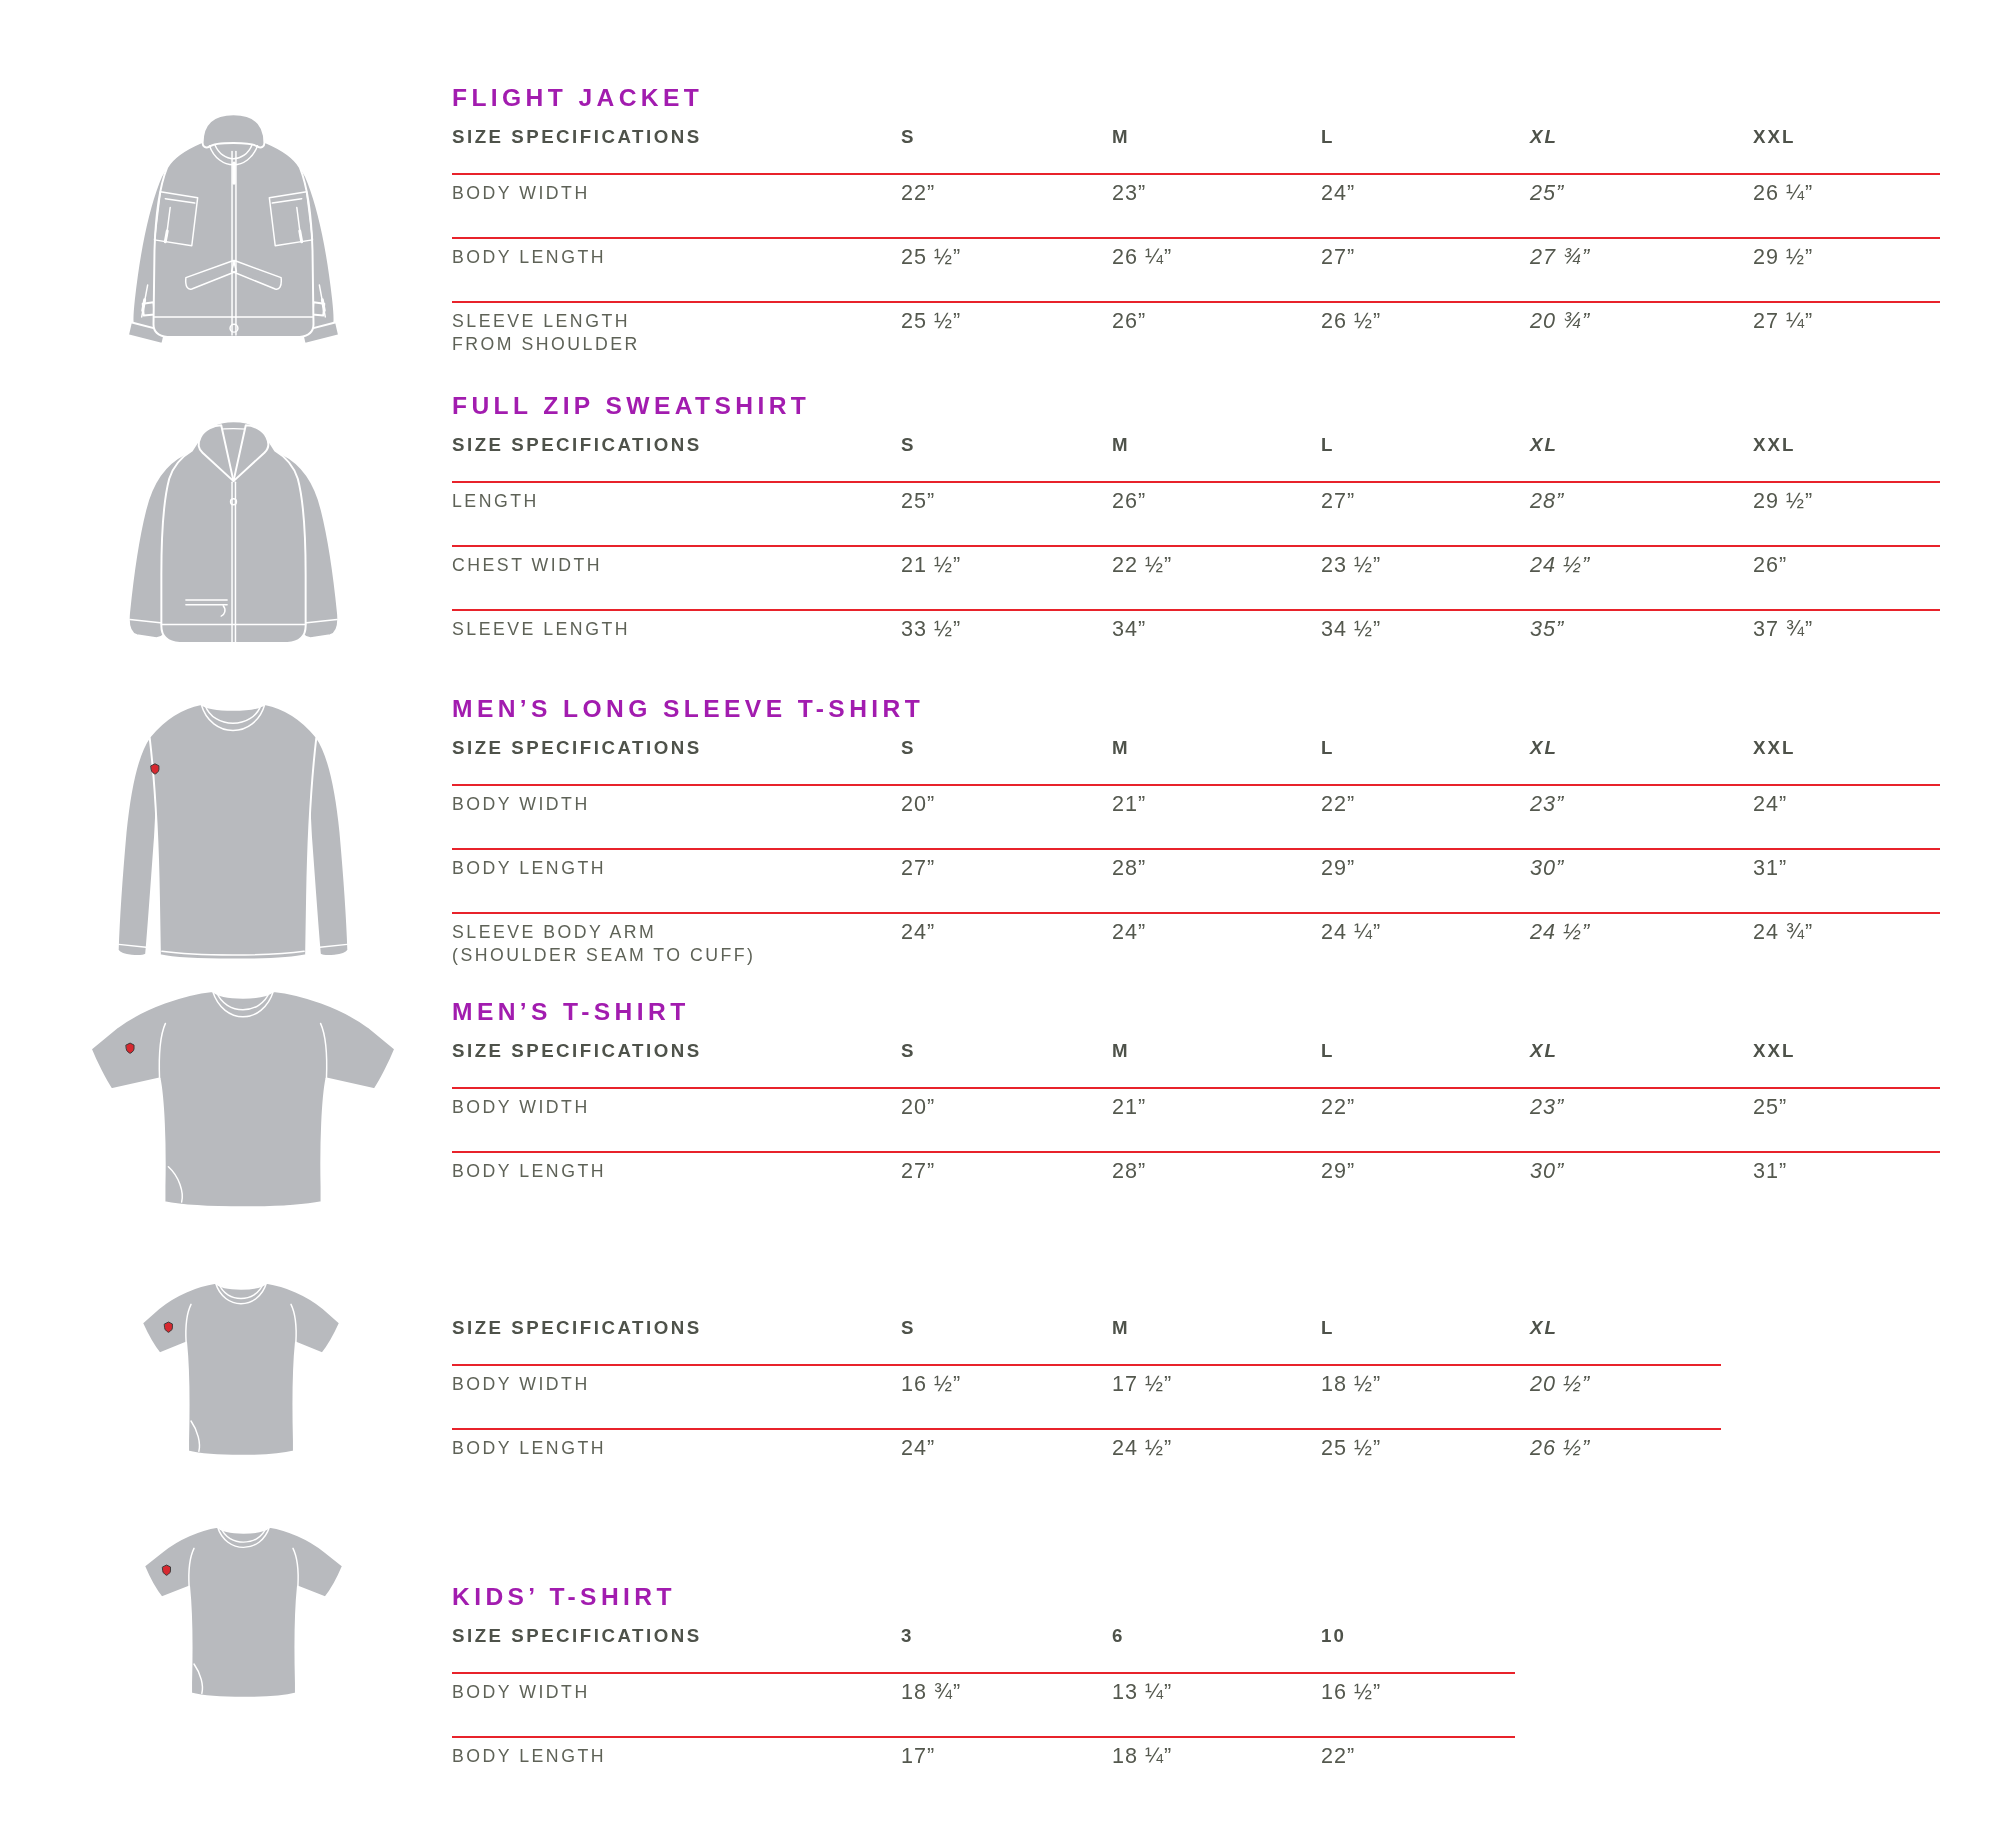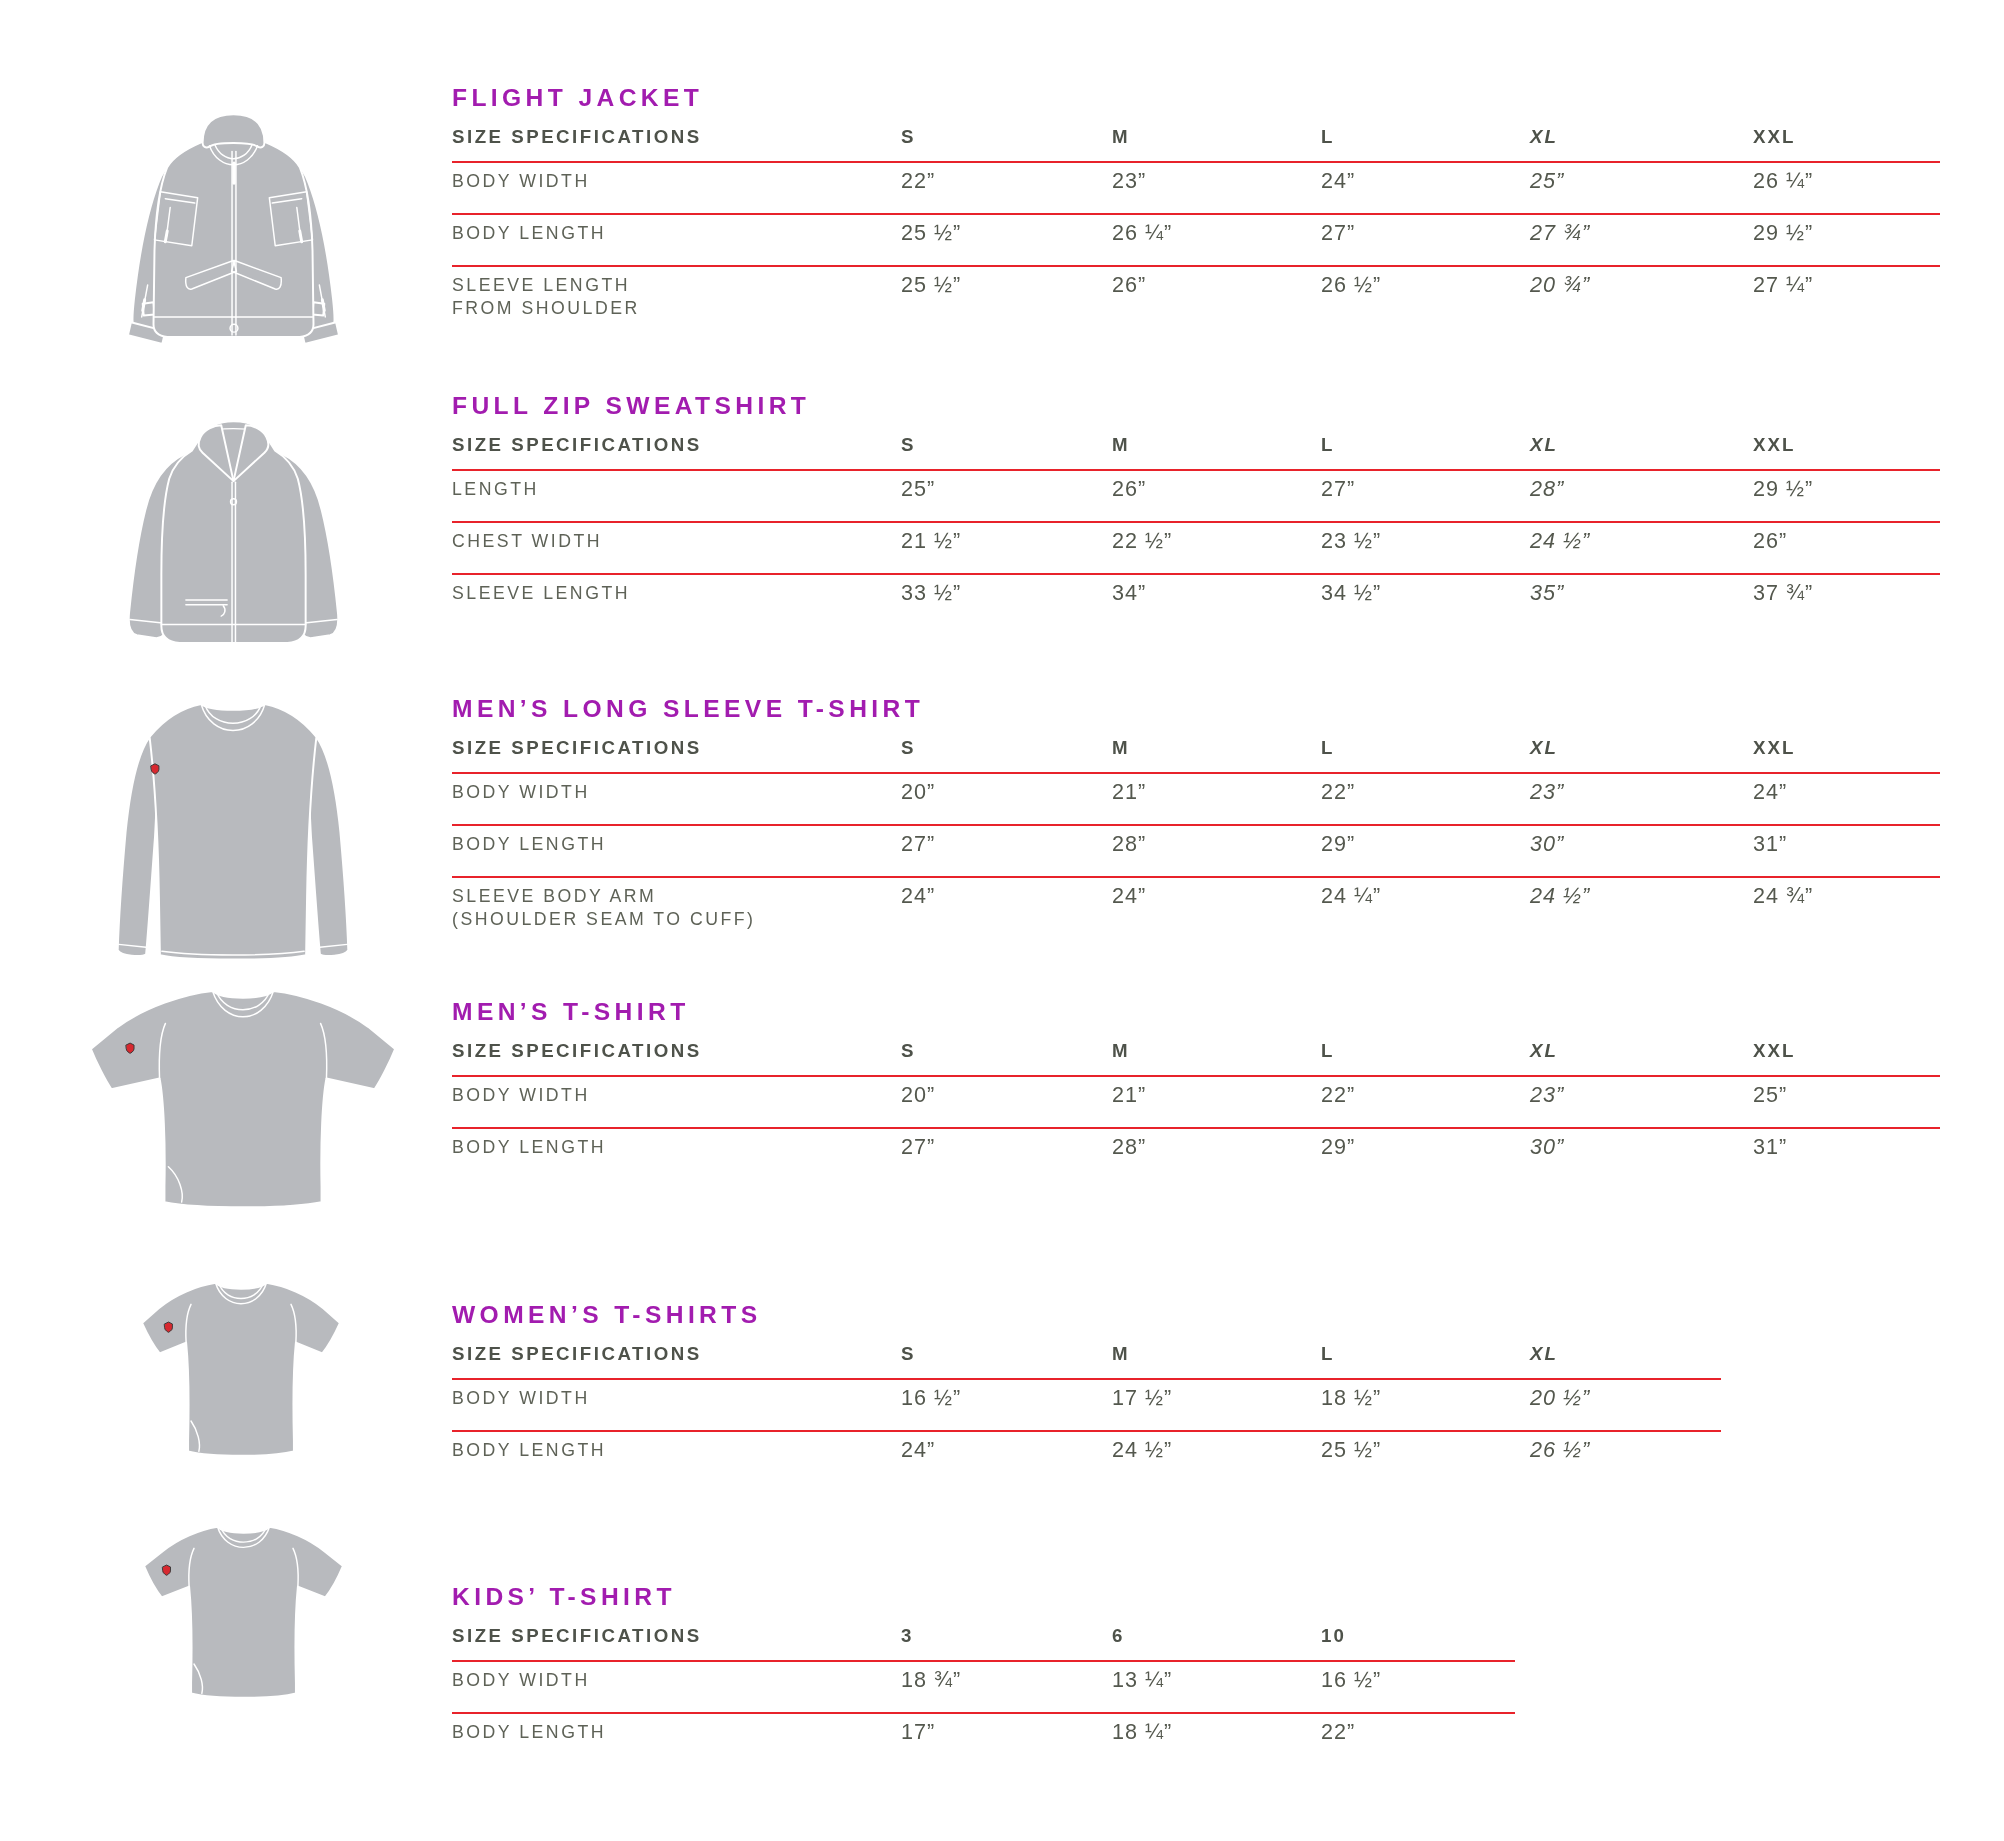--- a/index.html
+++ b/index.html
@@ -29,21 +29,21 @@
   .sec-title {
     font-size:24.6px; line-height:25.5px; font-weight:bold;
     letter-spacing:4.4px; color:#a21caf; margin-bottom:12.8px;
     white-space:nowrap;
   }
   .spec-table { position:relative; }
   .cols-5 .spec-table { width:1488px; }
   .cols-4 .spec-table { width:1269px; }
   .cols-3 .spec-table { width:1063px; }
 
-  .row { position:relative; }
+  .row { position:relative;margin-top:12px; }
   .header-row { height:38px; }
   .header-row .cell { top:2.9px; }
   .data-row {
     height:52px;
     border-top:2px solid #E8232B;
   }
   .data-row .cell { top:6.9px; }
   .data-row.tall { height:65px; }
 
   .cell { position:absolute; white-space:nowrap; }
@@ -362,21 +362,20 @@
           <span class="cell size-cell value-cell col-0">27”</span>
           <span class="cell size-cell value-cell col-1">28”</span>
           <span class="cell size-cell value-cell col-2">29”</span>
           <span class="cell size-cell value-cell col-3">30”</span>
           <span class="cell size-cell value-cell col-4">31”</span>
         </div>
       </div>
   </section>
 
   <section class="spec-section sec-5 cols-4">
-    <h2 class="sec-title">WOMEN’S T-SHIRTS</h2>
     <div class="spec-table">
       <div class="row header-row">
         <span class="cell label-cell header-label">SIZE SPECIFICATIONS</span>
       <span class="cell size-cell col-0">S</span>
           <span class="cell size-cell col-1">M</span>
           <span class="cell size-cell col-2">L</span>
           <span class="cell size-cell col-3">XL</span>
         </div>
     <div class="row data-row">
           <span class="cell label-cell row-label">

